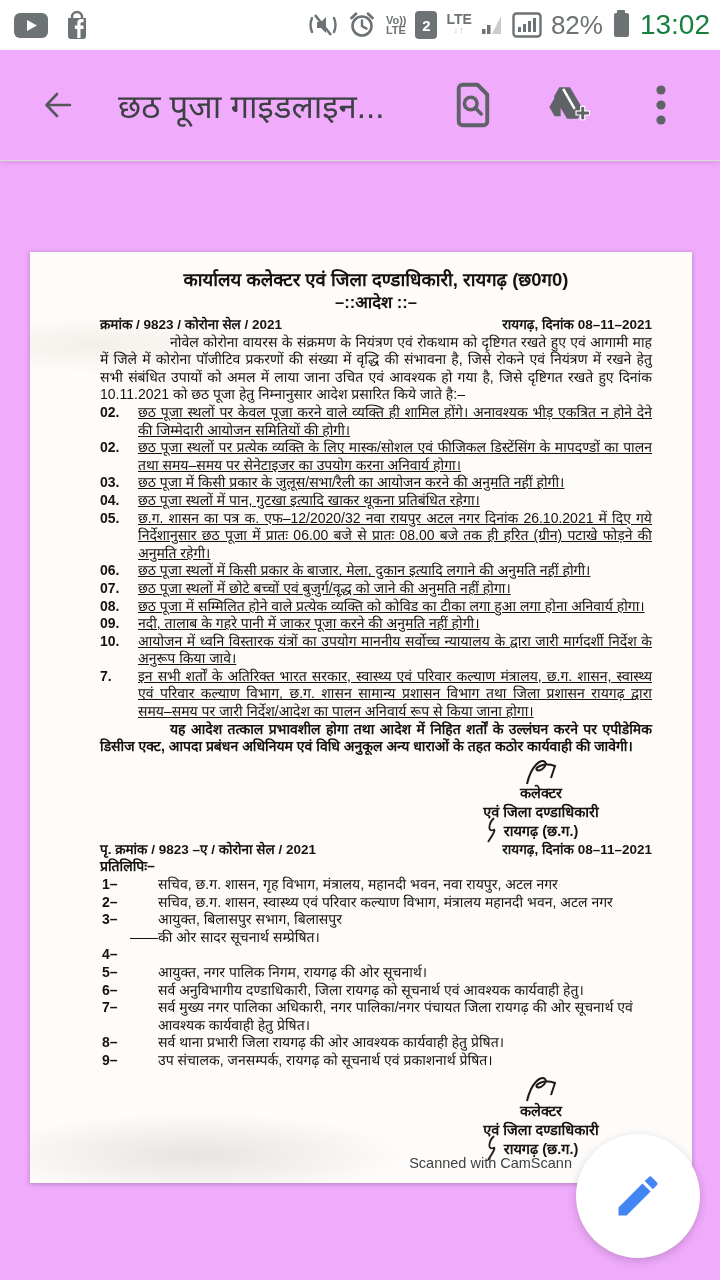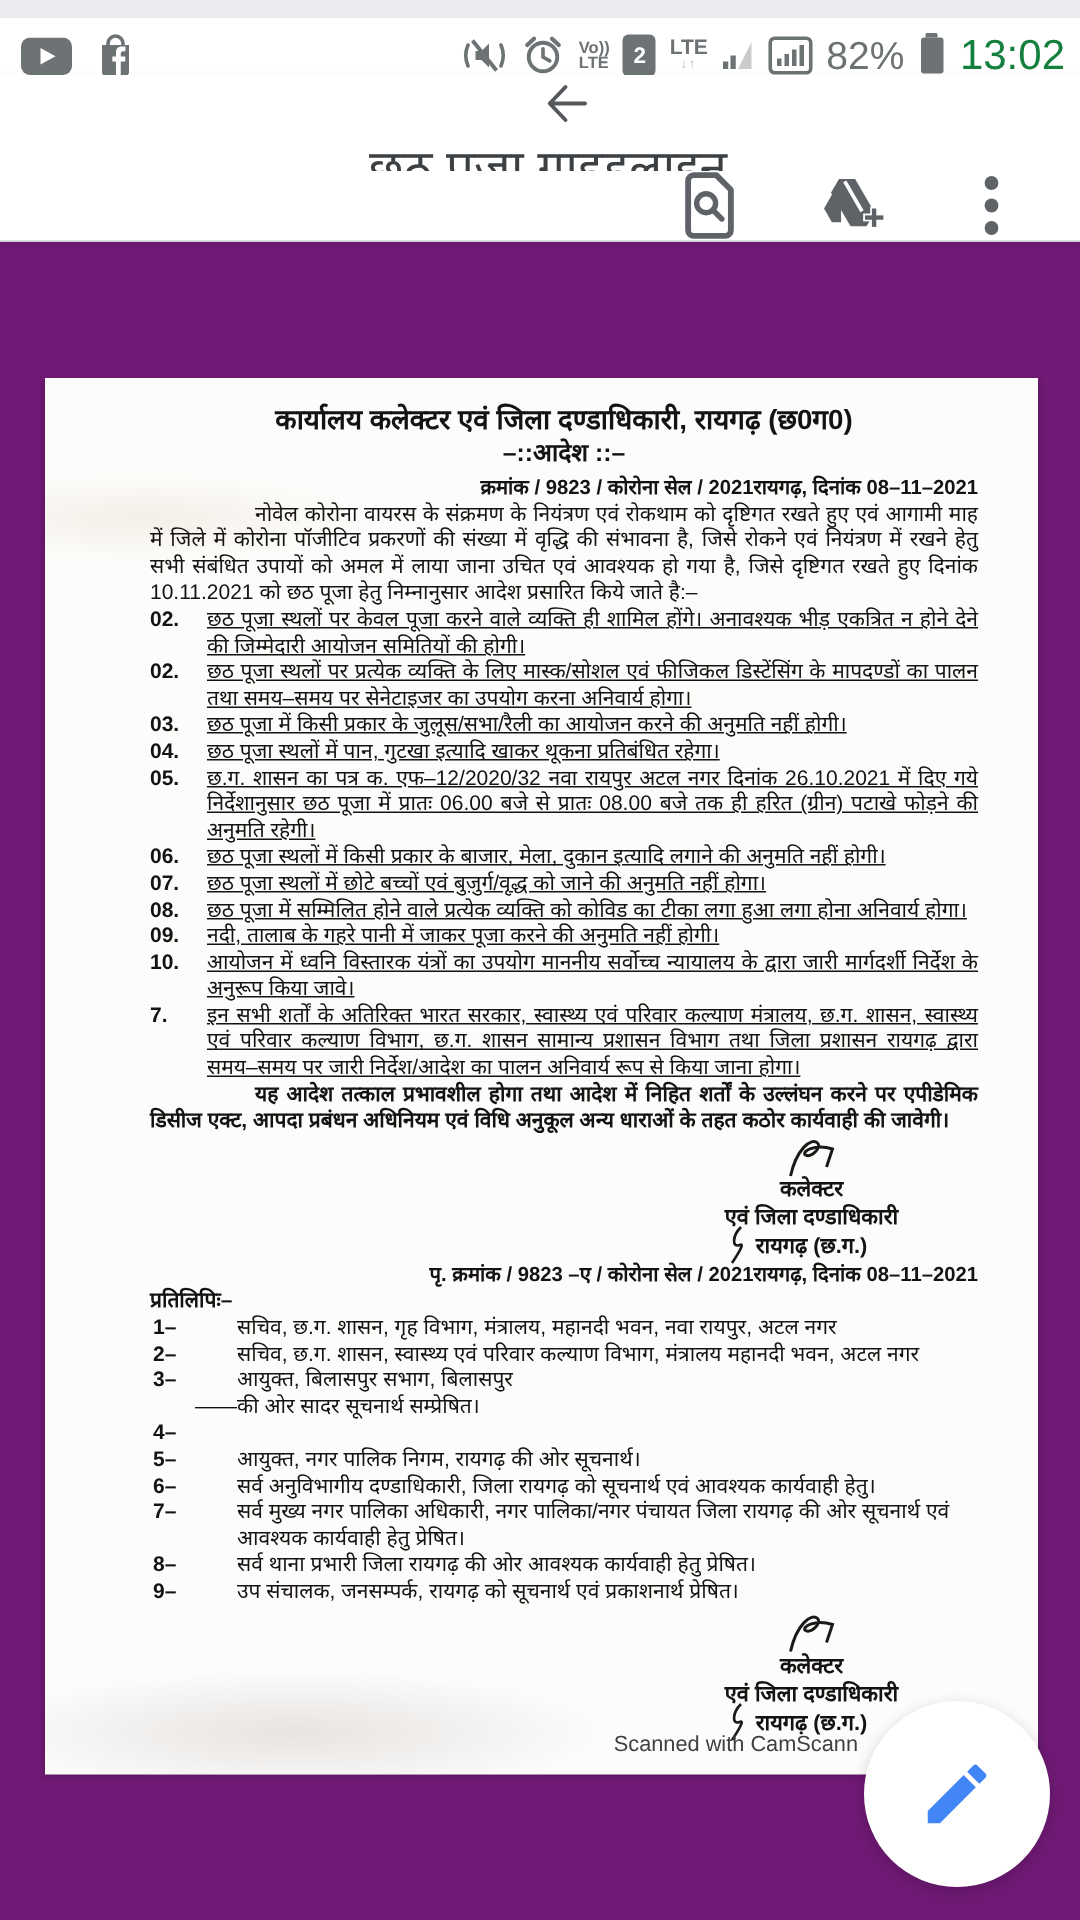--- a/index.html
+++ b/index.html
@@ -4,70 +4,69 @@
 <style>
   html,body{margin:0;padding:0;}
   body{
     width:720px;height:1280px;position:relative;overflow:hidden;
     background:#e9ebee;
     font-family:"Liberation Sans","DejaVu Sans",sans-serif;
     -webkit-font-smoothing:antialiased;
   }
   
   .status-bar{
-    position:absolute;top:12px;left:0;width:720px;height:50px;background:#ffffff;
+    position:absolute;top:0;left:0;width:720px;height:50px;background:#ffffff;
     display:flex;align-items:center;justify-content:space-between;
     color:#6d7275;
   }
   .sb-left{display:flex;align-items:center;gap:14px;padding-left:14px;}
   .sb-right{display:flex;align-items:center;gap:9px;padding-right:10px;}
   .sb-ico{display:flex;align-items:center;justify-content:center;}
   .volte{font-size:11px;font-weight:700;line-height:10px;text-align:left;letter-spacing:0;}
   .sim-badge{
     width:22px;height:28px;background:#6d7275;border-radius:4px;color:#fff;
     font-size:15px;font-weight:700;display:flex;align-items:center;justify-content:center;
   }
   .lte-block{display:flex;flex-direction:column;align-items:center;line-height:11px;}
   .lte-label{font-size:14px;font-weight:700;}
   .lte-arrows{font-size:9px;color:#b9bcbe;letter-spacing:1px;}
   .pct{font-size:26px;font-weight:400;}
   .time{font-size:28px;font-weight:400;color:#15803d;padding-left:2px;}
   .battery{width:15px;height:24px;background:#6d7275;border-radius:2px;position:relative;margin-left:2px;}
   .battery::before{content:"";position:absolute;top:-3px;left:3.5px;width:8px;height:3px;background:#6d7275;border-radius:1px 1px 0 0;}
   
   .app-bar{
-    position:absolute;top:50px;left:0;width:720px;height:110px;background:#ffffff;
+    position:absolute;top:50px;left:0;width:720px;height:110px;background:#f0abfc;
     display:flex;align-items:center;
     border-bottom:1px solid #dadce0;
     box-shadow:0 2px 5px rgba(0,0,0,0.10);
     z-index:5;
-    flex-direction:column;
   }
   .back-btn{margin-left:36px;width:44px;height:44px;display:flex;align-items:center;justify-content:center;}
   .app-title{
     margin-left:38px;font-size:33px;color:#3c4043;font-weight:400;
     white-space:nowrap;overflow:hidden;max-width:330px;
   }
   .ab-actions{margin-left:auto;display:flex;align-items:center;gap:48px;padding-right:36px;}
   .ab-btn{width:46px;height:46px;display:flex;align-items:center;justify-content:center;}
   
-  .content{position:absolute;top:161px;left:0;width:720px;height:1119px;background:#701a75;}
+  .content{position:absolute;top:161px;left:0;width:720px;height:1119px;background:#f0abfc;}
   .page{
     position:absolute;left:30px;top:91px;width:662px;height:931px;
     background:
       radial-gradient(ellipse 300px 60px at 25% 97%, #e7e4e2 0%, rgba(231,228,226,0) 70%),
       radial-gradient(ellipse 200px 40px at 10% 10%, #f3efe8 0%, rgba(243,239,232,0) 70%),
       #fdfcfa;
     box-shadow:0 1px 5px rgba(0,0,0,0.25);
     color:#151312;
   }
   .page-inner{padding:12px 40px 0 70px;font-size:14px;line-height:17.6px;font-weight:500;}
   .doc-title{text-align:center;font-size:18.5px;font-weight:700;line-height:24px;margin-top:4px;}
   .doc-order{text-align:center;font-size:16.5px;font-weight:700;line-height:21px;}
-  .ref-row{display:flex;justify-content:flex-end;font-size:13.5px;font-weight:600;margin-top:3px;}
+  .ref-row{display:flex;justify-content:space-between;font-size:13.5px;font-weight:600;margin-top:3px;}
   .para{text-align:justify;}
   .indent{text-indent:70px;}
   .item-row{display:flex;}
   .item-num{width:38px;flex:none;font-weight:600;}
   .item-text{flex:1;text-align:justify;text-decoration:underline;}
   .sig{position:relative;width:210px;margin-left:auto;margin-right:6px;text-align:center;
        font-weight:700;font-size:14.5px;line-height:19px;}
   .sig-squiggle-top{display:block;margin:0 auto -2px auto;}
   .sig-line3{position:relative;display:inline-block;}
   .sig-squiggle-left{position:absolute;left:-20px;top:-6px;}

